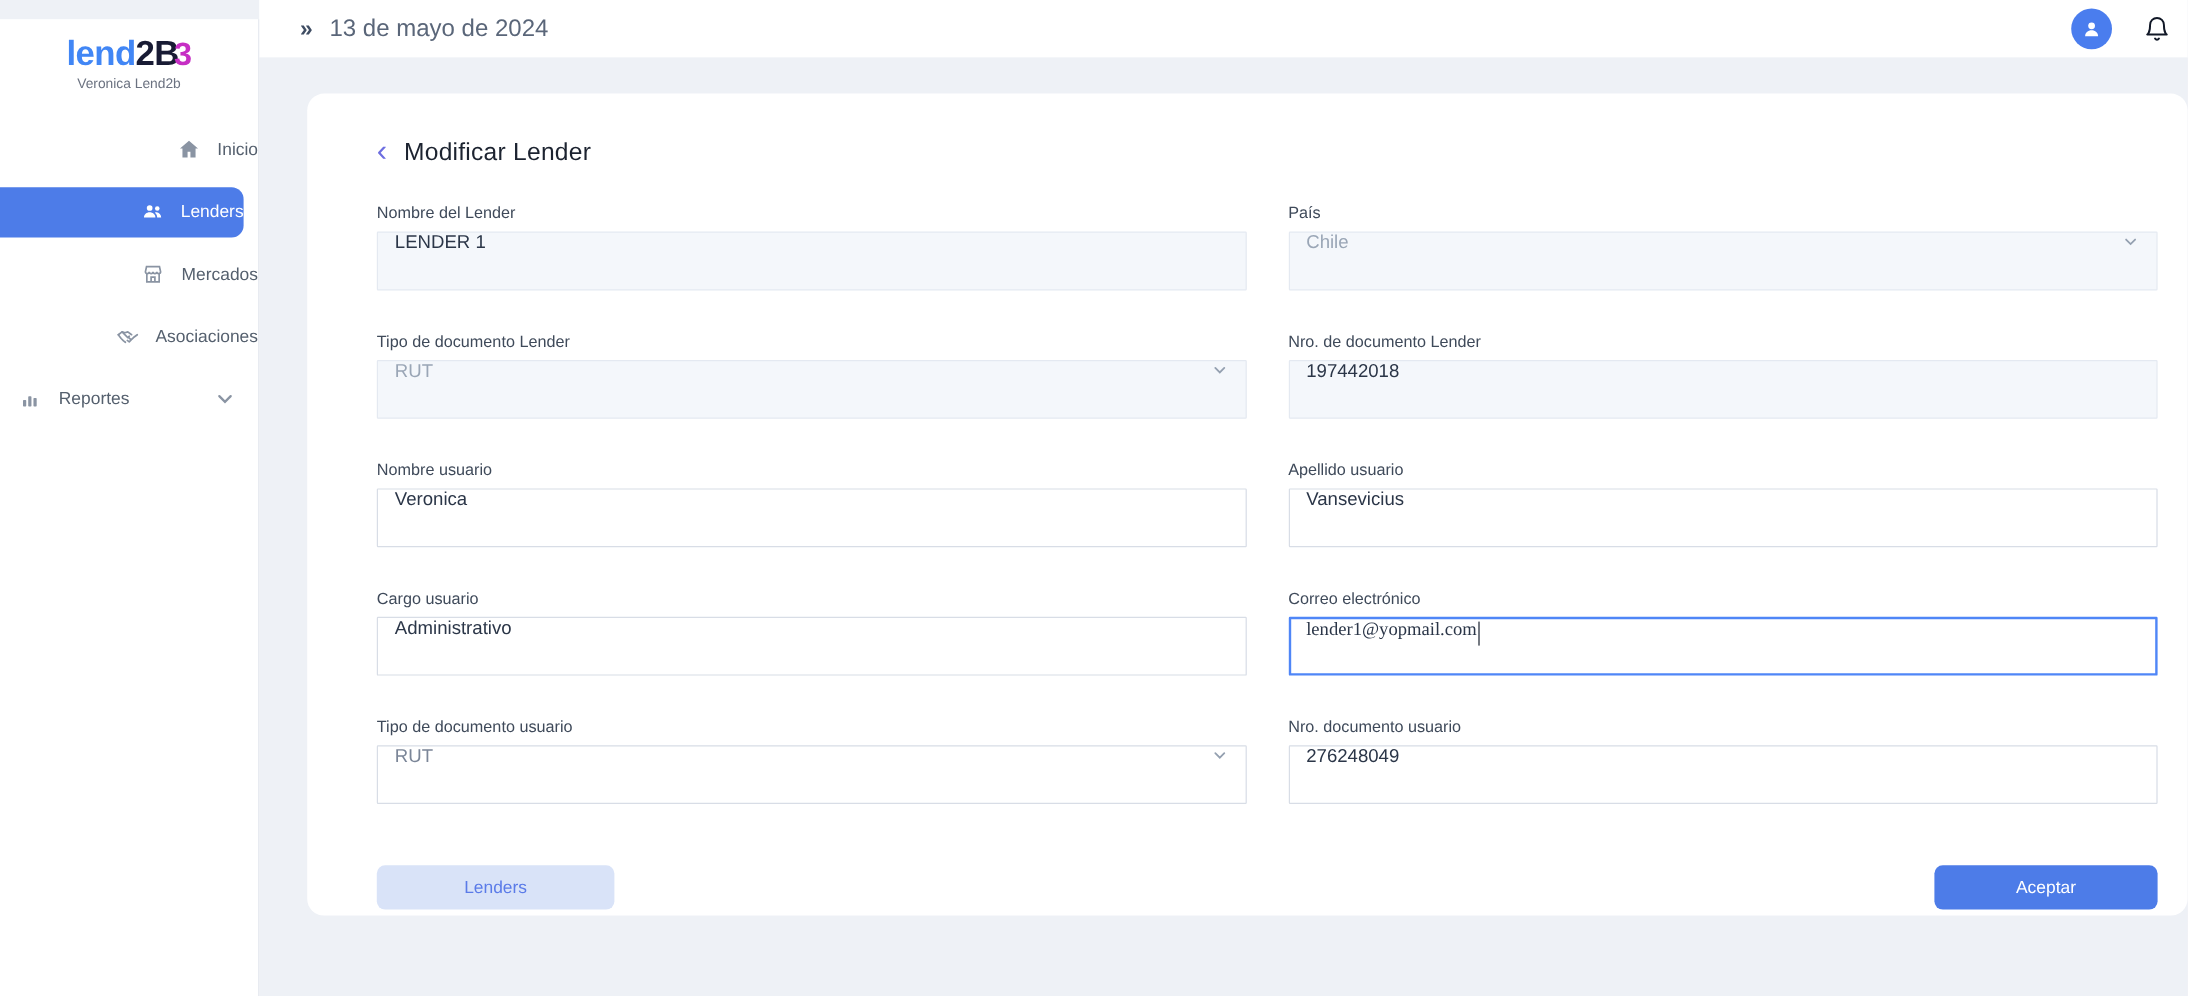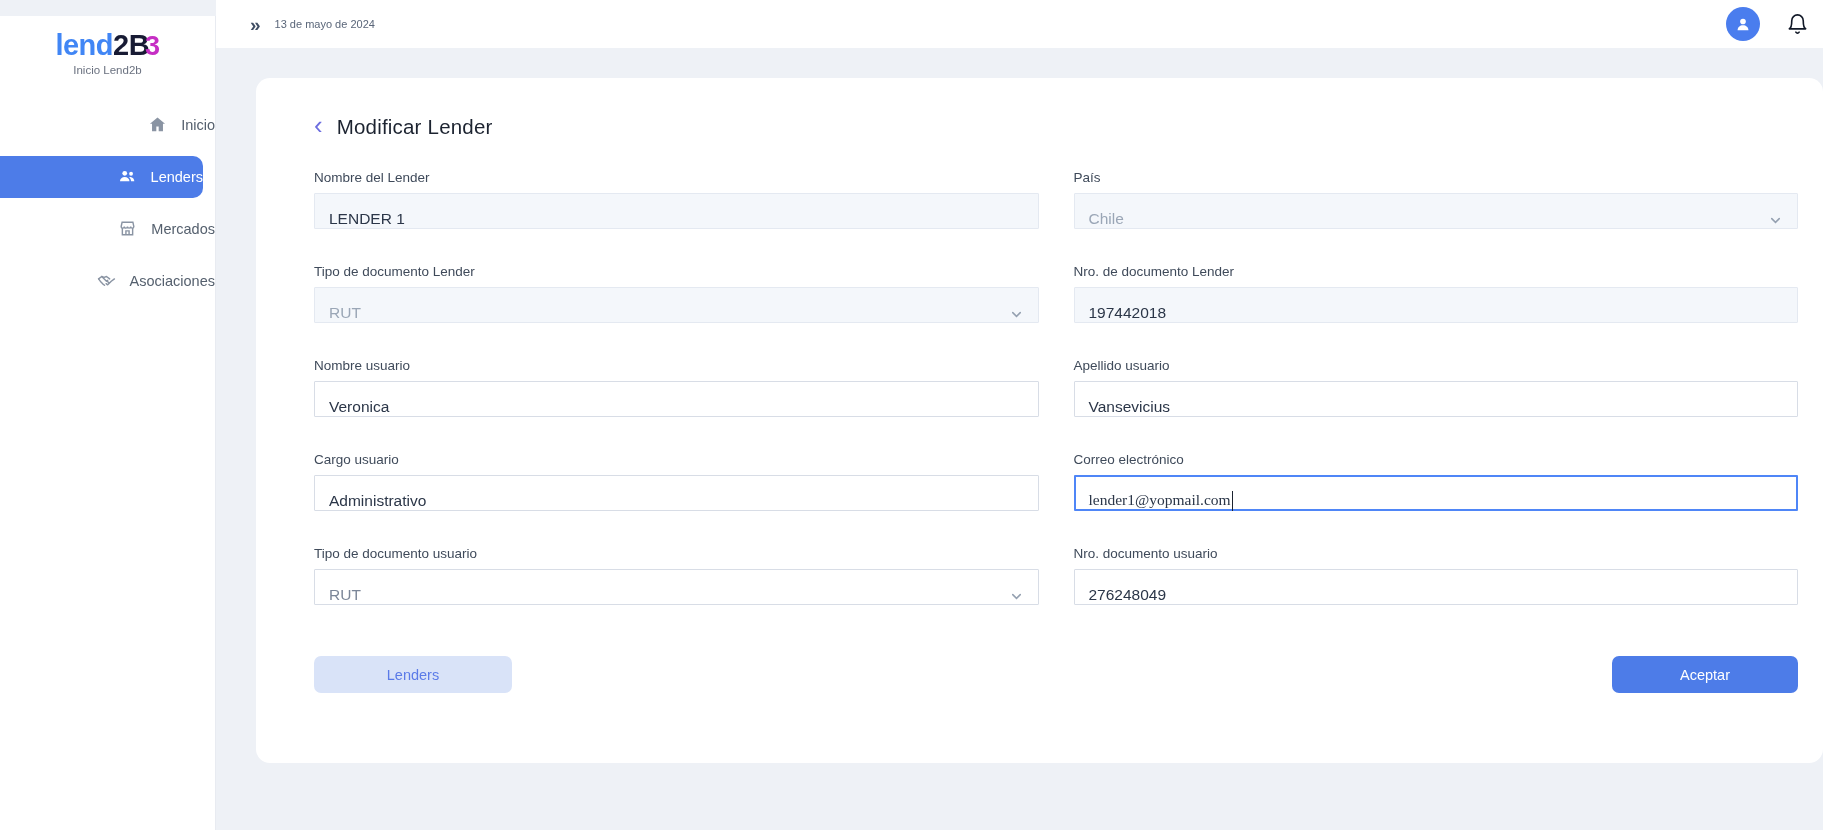--- a/index.html
+++ b/index.html
@@ -23,42 +23,42 @@
   .nav-item.active { background:#4d7ce8; color:#ffffff; width:203px;
     border-radius:0 10px 10px 0; }
   .nav-item.active .ic { color:#ffffff; }
   .nav-chevron { margin-left:auto; margin-right:18px; color:#8a94a3; display:flex; }
 
   
   .header { position:absolute; left:216px; top:0; width:1607px; height:48px;
     background:#ffffff; display:flex; align-items:center; }
   .hdr-collapse { margin-left:34px; color:#3f4d63; font-size:19px; font-weight:bold;
     letter-spacing:-2px; cursor:pointer; line-height:1; }
-  .hdr-date { margin-left:16px; color:#5a6679; font-size:11px; }
+  .hdr-date { margin-left:16px; color:#5a6679; font-size:20px; }
   .hdr-right { margin-left:auto; display:flex; align-items:center; gap:26px;
     margin-right:14px; }
   .avatar { width:34px; height:34px; border-radius:50%; background:#4a7dee;
     display:flex; align-items:center; justify-content:center; cursor:pointer; }
   .bell { color:#111827; display:flex; cursor:pointer; }
 
   
   .content-bg { position:absolute; left:216px; top:48px; width:1607px; height:782px;
     background:#eef1f6; }
   .card { position:absolute; left:40px; top:30px; width:1567px; height:685px;
     background:#ffffff; border-radius:14px; padding:36px 25px 0 58px; }
 
   .title-row { display:flex; align-items:center; gap:14px; margin-bottom:30px; }
   .back-chip { color:#6d6ee0; font-size:26px; line-height:1; cursor:pointer;
     transform:translateY(-2px); }
   .page-title { font-size:20.5px; color:#1c2330; font-weight:500; letter-spacing:0.2px; }
 
   .form-grid { display:grid; grid-template-columns:1fr 1fr; column-gap:28px;
     row-gap:28px;gap:35px; }
   .field .flabel { font-size:13.5px; color:#3f4a5a; margin-bottom:8px; }
-  .fbox { height:36px; border-radius:1px; display:flex; align-items:flex-end;
+  .fbox { height:49px; border-radius:1px; display:flex; align-items:flex-start;
     padding:0 14px; font-size:15.5px; color:#2b3648; background:#ffffff;
     border:1px solid #d8dde6; }
   .fbox.readonly { background:#f4f7fb; border:1px solid #e4e9f1; }
   .fbox.disabled { background:#f4f7fb; border:1px solid #e4e9f1; color:#9aa6b6; }
   .fbox.select-muted { color:#7b8698; }
   .fbox.focused { border:2px solid #4f86f7; padding:0 13px;font-family:Liberation Serif, serif; }
   .fbox .chev { margin-left:auto; color:#94a0b0; display:flex; }
   .caret-bar { display:inline-block; width:1.5px; height:20px; background:#1c2330;
     margin-left:1px; transform:translateY(2px); }
 
@@ -69,21 +69,21 @@
   .btn-accept { width:186px; background:#4d7ce8; color:#ffffff; }
 </style>
 </head>
 <body>
 
 <div class="sidebar">
   <div class="logo-wrap">
     <div class="logo">
       <span class="lg-blue">lend</span><span class="lg-dark">2B</span><span class="lg-pink">3</span>
     </div>
-    <div class="logo-sub">Inicio Lend2b</div>
+    <div class="logo-sub">Veronica Lend2b</div>
   </div>
 
   <div class="nav">
     <div class="nav-item">
       <span class="ic">
         <svg viewBox="0 0 24 24" fill="currentColor">
             <path d="M12 3 2.5 11h2.6v9.5h5.4v-6h3v6h5.4V11h2.6z"></path>
           </svg>
       </span>
       <span>Inicio</span>
@@ -117,20 +117,35 @@
         <svg viewBox="0 0 24 24" fill="none" stroke="currentColor" stroke-width="1.8" stroke-linecap="round" stroke-linejoin="round">
             <path d="M2 10l4-3 3 1 3-1 4 3"></path>
             <path d="M6 7l6 6 1.6-1.4"></path>
             <path d="M22 10l-4 3-2.5 2.5M15.5 15.5 13 13M15.5 15.5l-2 2-2-1.5"></path>
             <path d="M2 10l3 4 2.5 2.5 2 1.5"></path>
           </svg>
       </span>
       <span>Asociaciones</span>
     </div>
 
+    <div class="nav-item">
+      <span class="ic">
+        <svg viewBox="0 0 24 24" fill="currentColor">
+            <rect x="4" y="13" width="3.4" height="7" rx="0.8"></rect>
+            <rect x="9.5" y="9" width="3.4" height="11" rx="0.8"></rect>
+            <rect x="15" y="11" width="3.4" height="9" rx="0.8"></rect>
+          </svg>
+      </span>
+      <span>Reportes</span>
+      <span class="nav-chevron">
+        <svg width="14" height="14" viewBox="0 0 24 24" fill="none" stroke="currentColor" stroke-width="2.4" stroke-linecap="round">
+            <polyline points="6 9 12 15 18 9"></polyline>
+          </svg>
+      </span>
+    </div>
   </div>
 </div>
 
 <div class="header">
   <span class="hdr-collapse">»</span>
   <span class="hdr-date">13 de mayo de 2024</span>
   <div class="hdr-right">
     <div class="avatar">
       <svg width="20" height="20" viewBox="0 0 24 24" fill="#ffffff">
           <circle cx="12" cy="9" r="3.4"></circle>

